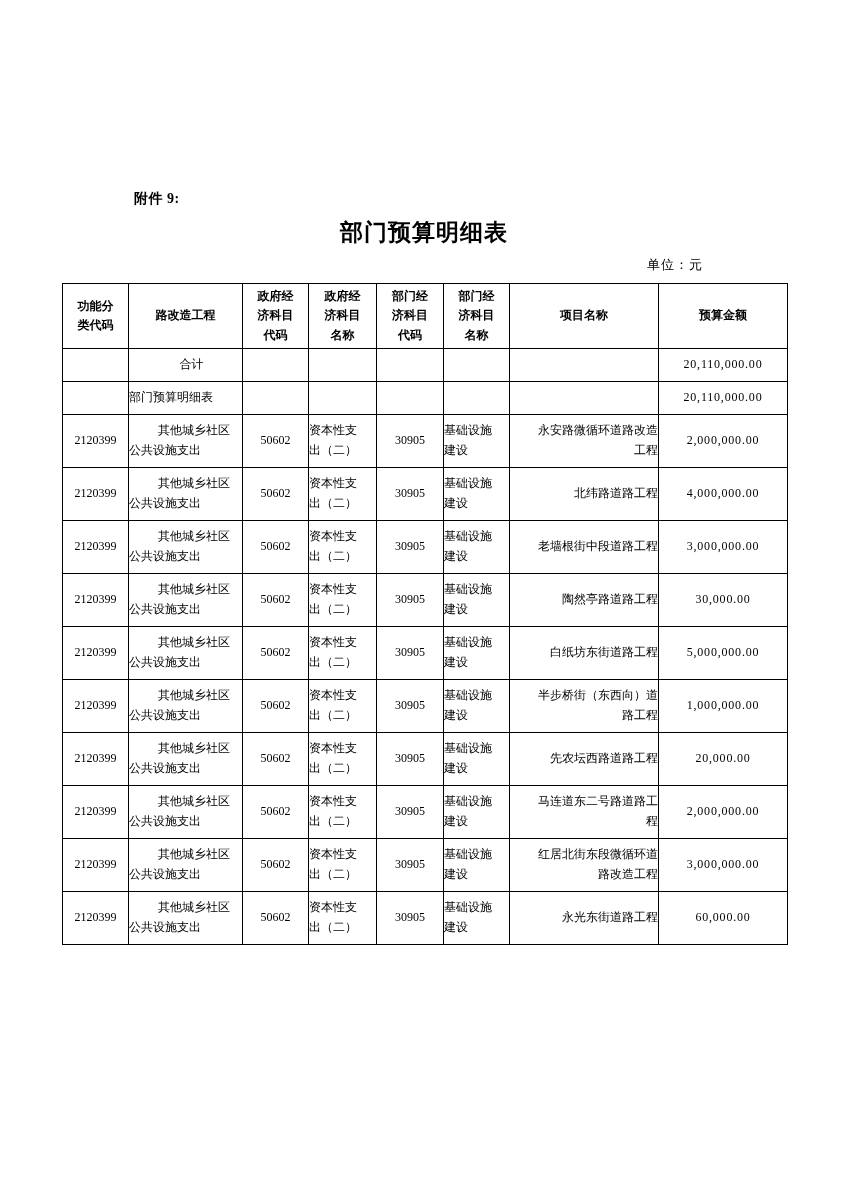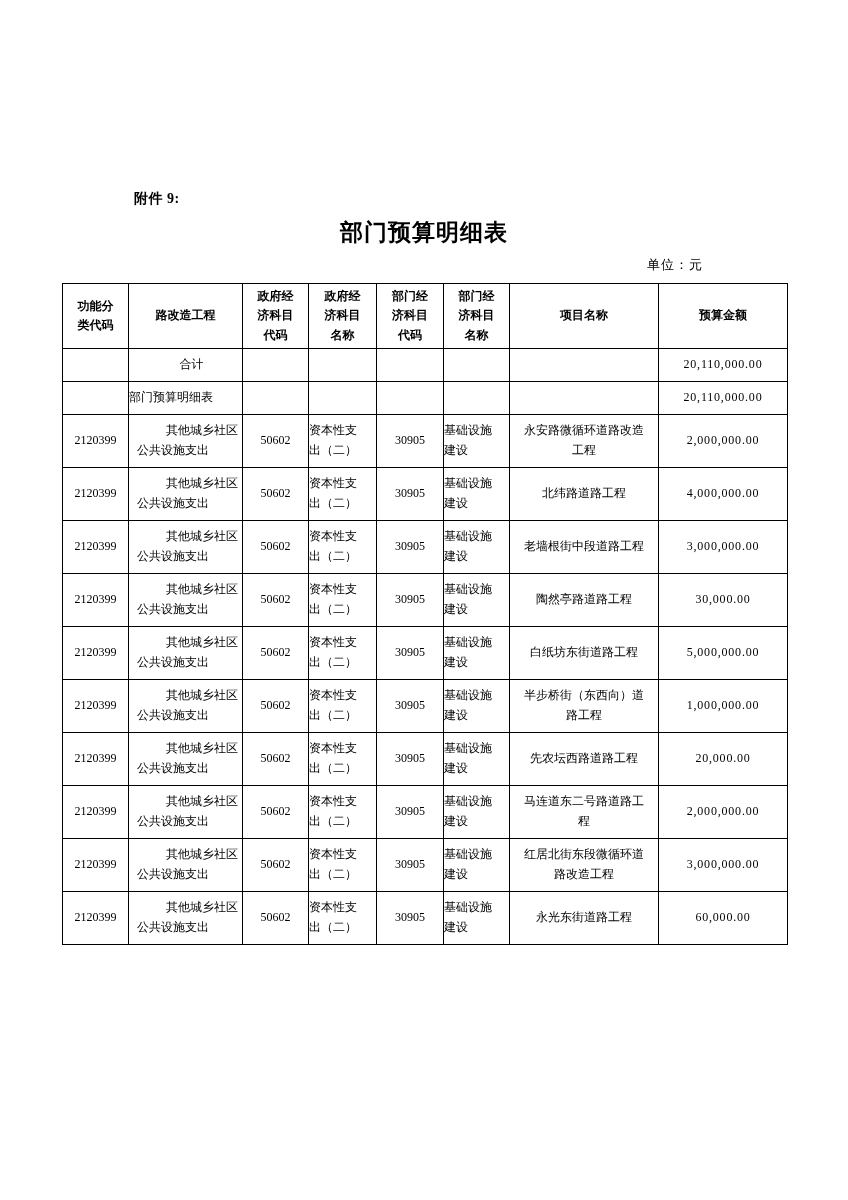--- a/index.html
+++ b/index.html
@@ -34,24 +34,24 @@
   thead tr{height:65px;}
   tr.sum-row{height:33px;}
   tr.data-row{height:53px;}
   th{
     font-weight:bold;text-align:center;
     white-space:pre-line;line-height:1.6;
   }
   td{line-height:1.65;}
   td.c-code{text-align:center;}
   td.c-name{text-align:left;padding-left:3px;white-space:pre-line;}
-  td.c-name.ind{text-indent:29px;padding-left:8px;}
+  td.c-name.ind{text-indent:29px;}
   td.c-name.ctr{text-align:center;padding-left:12px;}
   td.c-wrap{text-align:left;padding-left:4px;white-space:pre-line;margin-left:15px;}
-  td.c-proj{text-align:center;padding-left:6px;padding-right:10px;white-space:pre-line;}
+  td.c-proj{text-align:right;padding-left:6px;padding-right:10px;white-space:pre-line;}
   td.c-amt{text-align:center;padding-right:9px;letter-spacing:0.8px;}
 </style>
 </head>
 <body>
 
 <div class="attachment">附件 9:</div>
 <div class="doc-title">部门预算明细表</div>
 <div class="unit-label">单位：元</div>
 
 <table class="budget">

